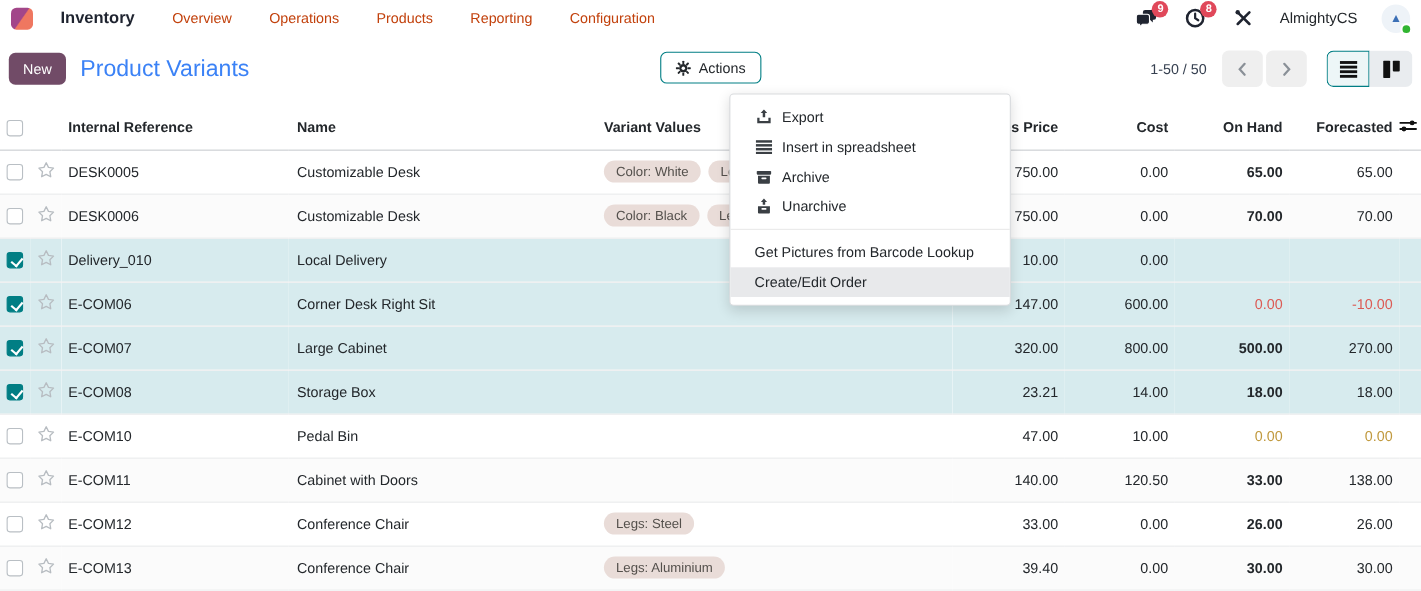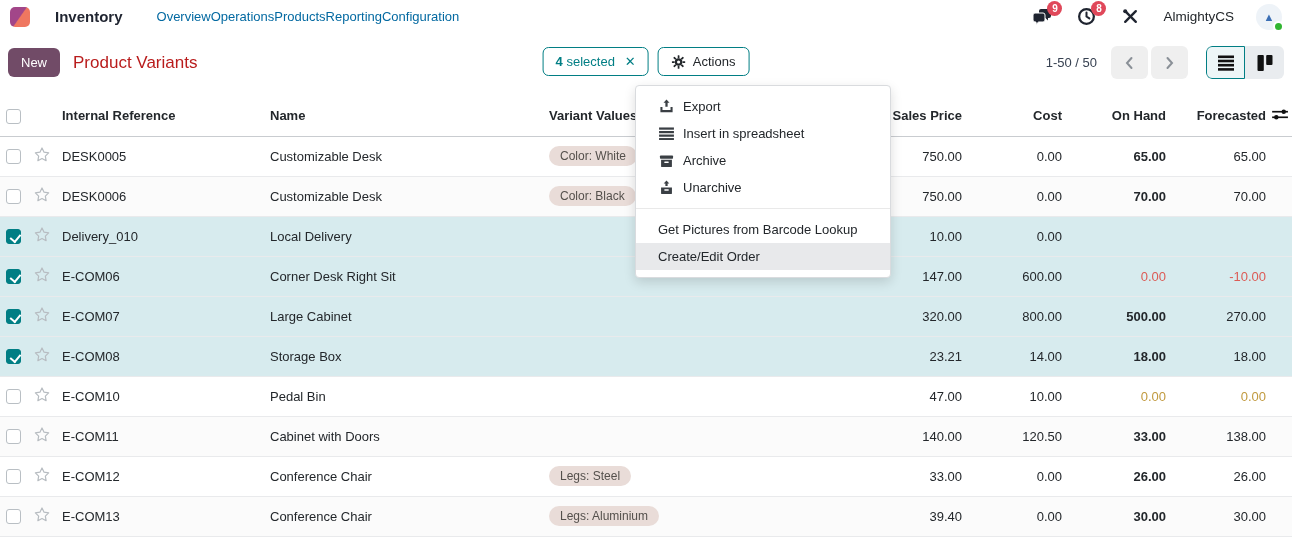--- a/index.html
+++ b/index.html
@@ -5,36 +5,36 @@
   * { box-sizing: border-box; margin: 0; padding: 0; }
   html,body { width:1292px; height:537px; overflow:hidden; background:#fff;
     font-family:"Liberation Sans","DejaVu Sans",sans-serif; color:#23272b; }
   body { position:relative; }
 
   
   .topbar { height:33px; display:flex; align-items:center; padding:0 10px; background:#fff; }
   .brand-icon { width:20px; height:20px; border-radius:5px; margin-right:9px;
     background:linear-gradient(125deg,#a24689 48%,#ef7760 52%); }
   .brand { font-size:15px; font-weight:600; color:#1f2430; margin-right:34px;margin-left:16px; }
-  .topnav { display:flex; font-size:13px; color:#0369a1; }
+  .topnav { display:flex; gap:34px; font-size:13px; color:#c2410c; }
   .topnav .nav-item { cursor:pointer; line-height:33px; }
   .top-right { margin-left:auto; display:flex; align-items:center; gap:22px; }
   .icon-wrap { position:relative; display:inline-flex; width:22px; height:22px; align-items:center; justify-content:center; }
   .badge { position:absolute; top:-5px; right:-9px; min-width:15px; height:15px; padding:0 4px;
     border-radius:8px; color:#fff; font-size:10px; font-weight:700; line-height:15px; text-align:center; }
   .user-name { font-size:13.5px; color:#23272b; }
   .avatar { position:relative; width:26px; height:26px; border-radius:50%; background:#eef3f8;
     display:flex; align-items:center; justify-content:center; font-size:11px; color:#3b6fb5; }
   .presence { position:absolute; right:-2px; bottom:-2px; width:11px; height:11px; border-radius:50%; border:2px solid #fff; }
 
   
   .control-panel { position:relative; height:51px; padding:14px 8px 6px; display:flex; align-items:center; }
   .btn-new { background:#714B67; color:#fff; font-size:13px; border:none; border-radius:6px;
     padding:7px 13px; cursor:pointer; }
-  .page-title { font-size:17px; margin-left:13px; color:#b91c1c; }
+  .page-title { font-size:21px; margin-left:13px; color:#3b82f6; }
   .center-group { position:absolute; left:50%; top:14px; transform:translateX(-50%); display:flex; gap:9px; }
   .btn-selected { display:flex; align-items:center; gap:10px; border:1px solid #017e84; background:#fff;
     color:#017e84; border-radius:6px; padding:6px 12px; font-size:13px; cursor:pointer; }
   .btn-selected .cnt { font-weight:700; }
   .btn-selected .x { font-size:13px; cursor:pointer; }
   .btn-actions { display:flex; align-items:center; gap:7px; border:1px solid #017e84; background:#fff;
     color:#23272b; border-radius:6px; padding:6px 13px; font-size:13px; cursor:pointer; }
   .right-group { margin-left:auto; display:flex; align-items:center; }
   .pager-text { font-size:13px; color:#374151; margin-right:14px;margin-left:32px; }
   .pager-btn { width:37px; height:33px; border:none; background:#efefef; border-radius:6px;
@@ -67,21 +67,21 @@
   .checkbox { display:inline-block; width:15px; height:15px; border:1px solid #b9bfc4; border-radius:3px;
     background:#fff; vertical-align:middle; cursor:pointer; position:relative; }
   .checkbox.checked { background:#017e84; border-color:#017e84; }
   .checkbox.checked::after { content:""; position:absolute; left:4.5px; top:1.5px; width:4.5px; height:8px;
     border:solid #fff; border-width:0 2px 2px 0; transform:rotate(40deg); }
   .star { display:inline-flex; cursor:pointer; }
   .tag { display:inline-block; font-size:12px; background:#e9dcd8; color:#54504c;
     padding:3px 11px; border-radius:20px; margin-right:7px; }
 
   
-  .dropdown { position:absolute; left:635px; top:85px; width:256px; background:#fff;
+  .dropdown { position:absolute; left:663px; top:85px; width:256px; background:#fff;
     border:1px solid #d9dbde; border-radius:4px; box-shadow:0 4px 12px rgba(0,0,0,.14);
     padding:7px 0; z-index:50; }
   .dd-item { display:flex; align-items:center; height:27px; padding:0 12px 0 22px;
     font-size:13px; color:#23272b; cursor:pointer; }
   .dd-item .dd-icon { width:16px; margin-right:9px; display:inline-flex; justify-content:center; }
   .dd-item.danger { color:#d9534f; }
   .dd-item.hovered { background:#e8e9eb; }
   .dd-sep { border-top:1px solid #e9e9e9; margin:7px 0; }
 </style>
 </head>
@@ -126,25 +126,20 @@
       <span class="presence" style="background:#31b531"></span>
     </span>
   </div>
 </div>
 
 <div class="control-panel">
   <button class="btn-new">New</button>
   <span class="page-title">Product Variants</span>
 
   <div class="center-group">
-    <div class="btn-selected">
-      <span><span class="cnt">4</span>
-      <span>selected</span></span>
-      <span class="x">✕</span>
-    </div>
     <button class="btn-actions">
       <svg width="14" height="14" viewBox="0 0 16 16">
         <g fill="#23272b">
           <rect x="7" y="0.2" width="2" height="3.4" rx="0.6"></rect>
           <rect x="7" y="0.2" width="2" height="3.4" rx="0.6" transform="rotate(45 8 8)"></rect>
           <rect x="7" y="0.2" width="2" height="3.4" rx="0.6" transform="rotate(90 8 8)"></rect>
           <rect x="7" y="0.2" width="2" height="3.4" rx="0.6" transform="rotate(135 8 8)"></rect>
           <rect x="7" y="0.2" width="2" height="3.4" rx="0.6" transform="rotate(180 8 8)"></rect>
           <rect x="7" y="0.2" width="2" height="3.4" rx="0.6" transform="rotate(225 8 8)"></rect>
           <rect x="7" y="0.2" width="2" height="3.4" rx="0.6" transform="rotate(270 8 8)"></rect>

